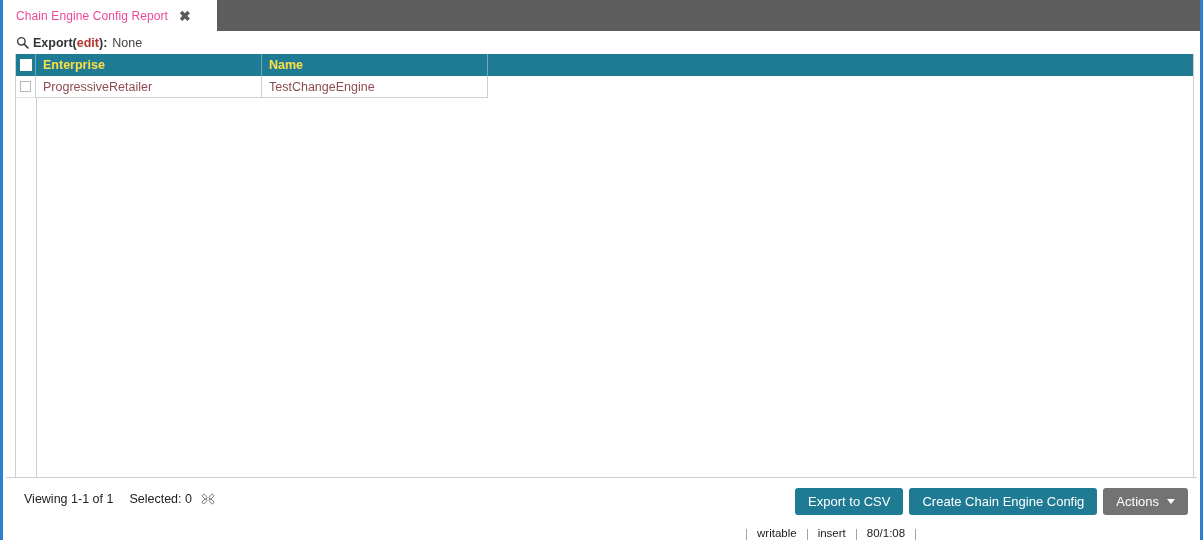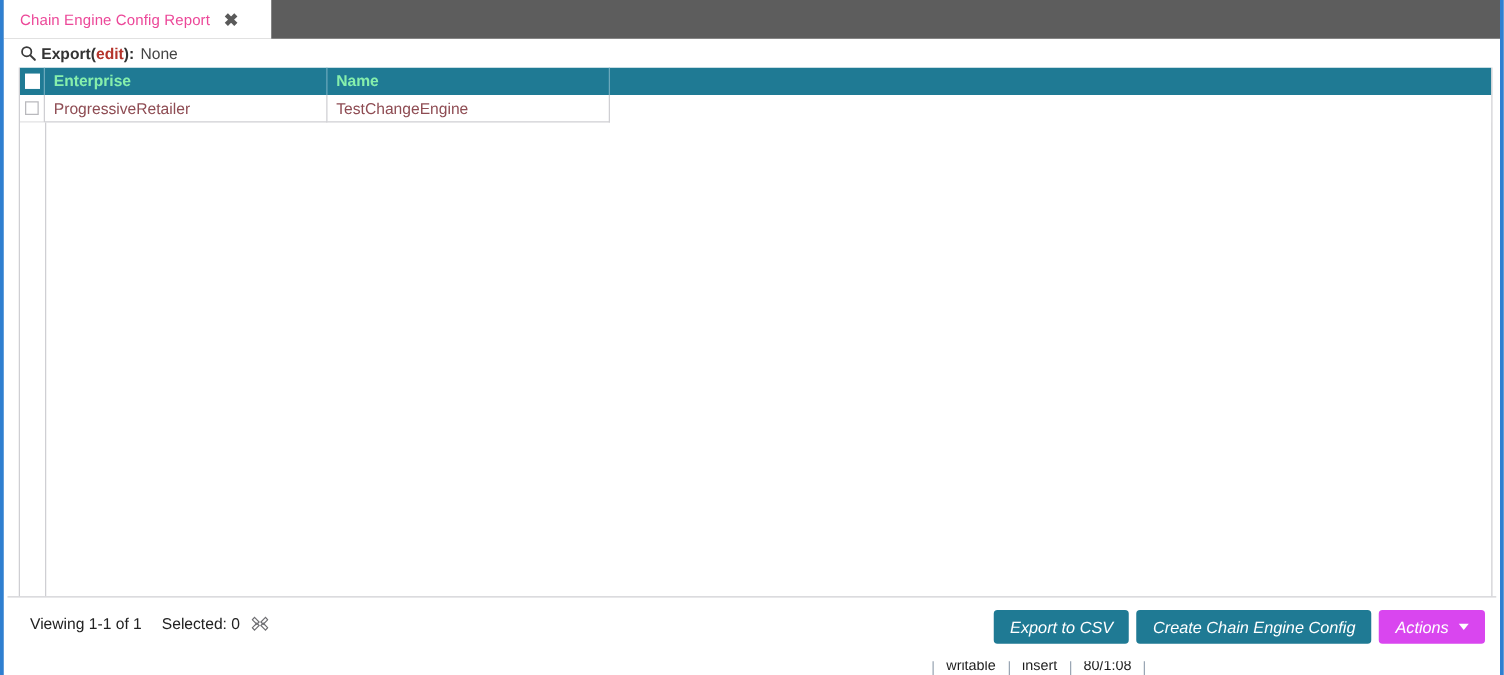--- a/index.html
+++ b/index.html
@@ -130,21 +130,21 @@
     height: 12px;
     background: #ffffff;
     border: 1px solid #ffffff;
     box-sizing: border-box;
     cursor: pointer;
     display: block;
   }
   .hdr-cell {
     font-size: 12.5px;
     font-weight: bold;
-    color: #86efac;
+    color: #fde047;
     display: flex;
     align-items: center;
     padding-left: 7px;
     box-sizing: border-box;
     border-right: 1px solid #6aa8bb;
     cursor: pointer;
     white-space: nowrap;
   }
   .hdr-cell.col-enterprise { width: 226px; flex: none; }
   .hdr-cell.col-name       { width: 226px; flex: none; }
@@ -248,23 +248,22 @@
     border-radius: 3px;
     background: #1f7a94;
     color: #ffffff;
     font-family: "Liberation Sans", sans-serif;
     font-size: 13px;
     padding: 0 13px;
     cursor: pointer;
     display: flex;
     align-items: center;
     white-space: nowrap;
-    font-style: italic;
-  }
-  .btn.muted { background: #d946ef; }
+  }
+  .btn.muted { background: #737373; }
   .caret {
     display: inline-block;
     margin-left: 8px;
     width: 0; height: 0;
     border-left: 4.5px solid transparent;
     border-right: 4.5px solid transparent;
     border-top: 5px solid #ffffff;
   }
 
   

